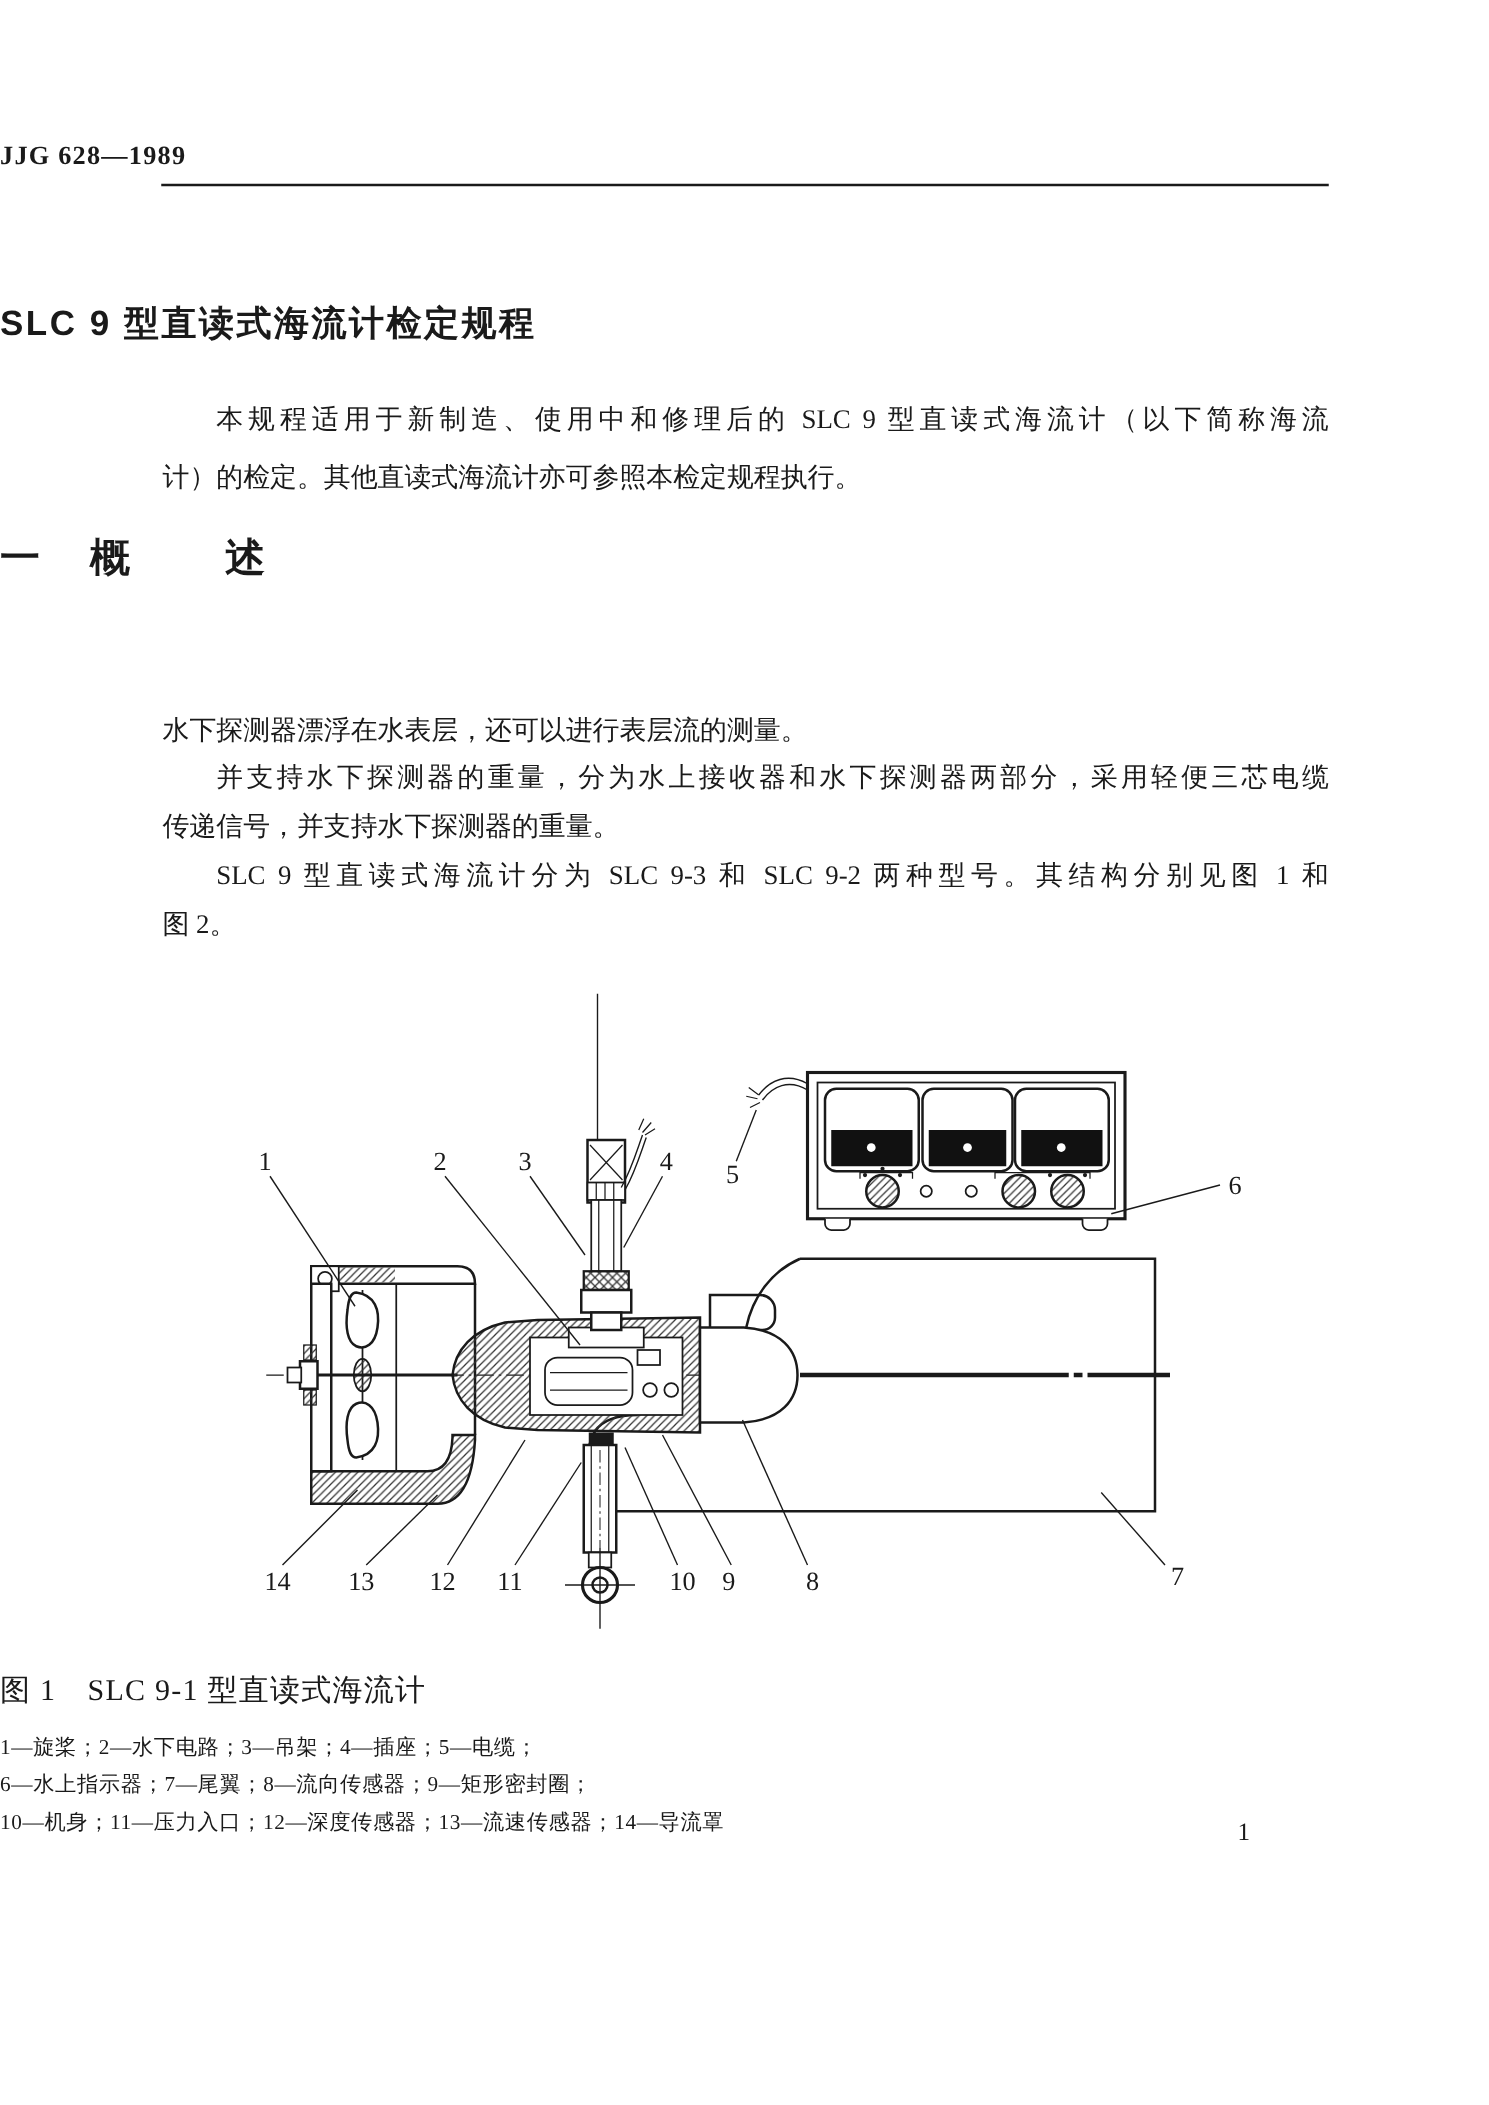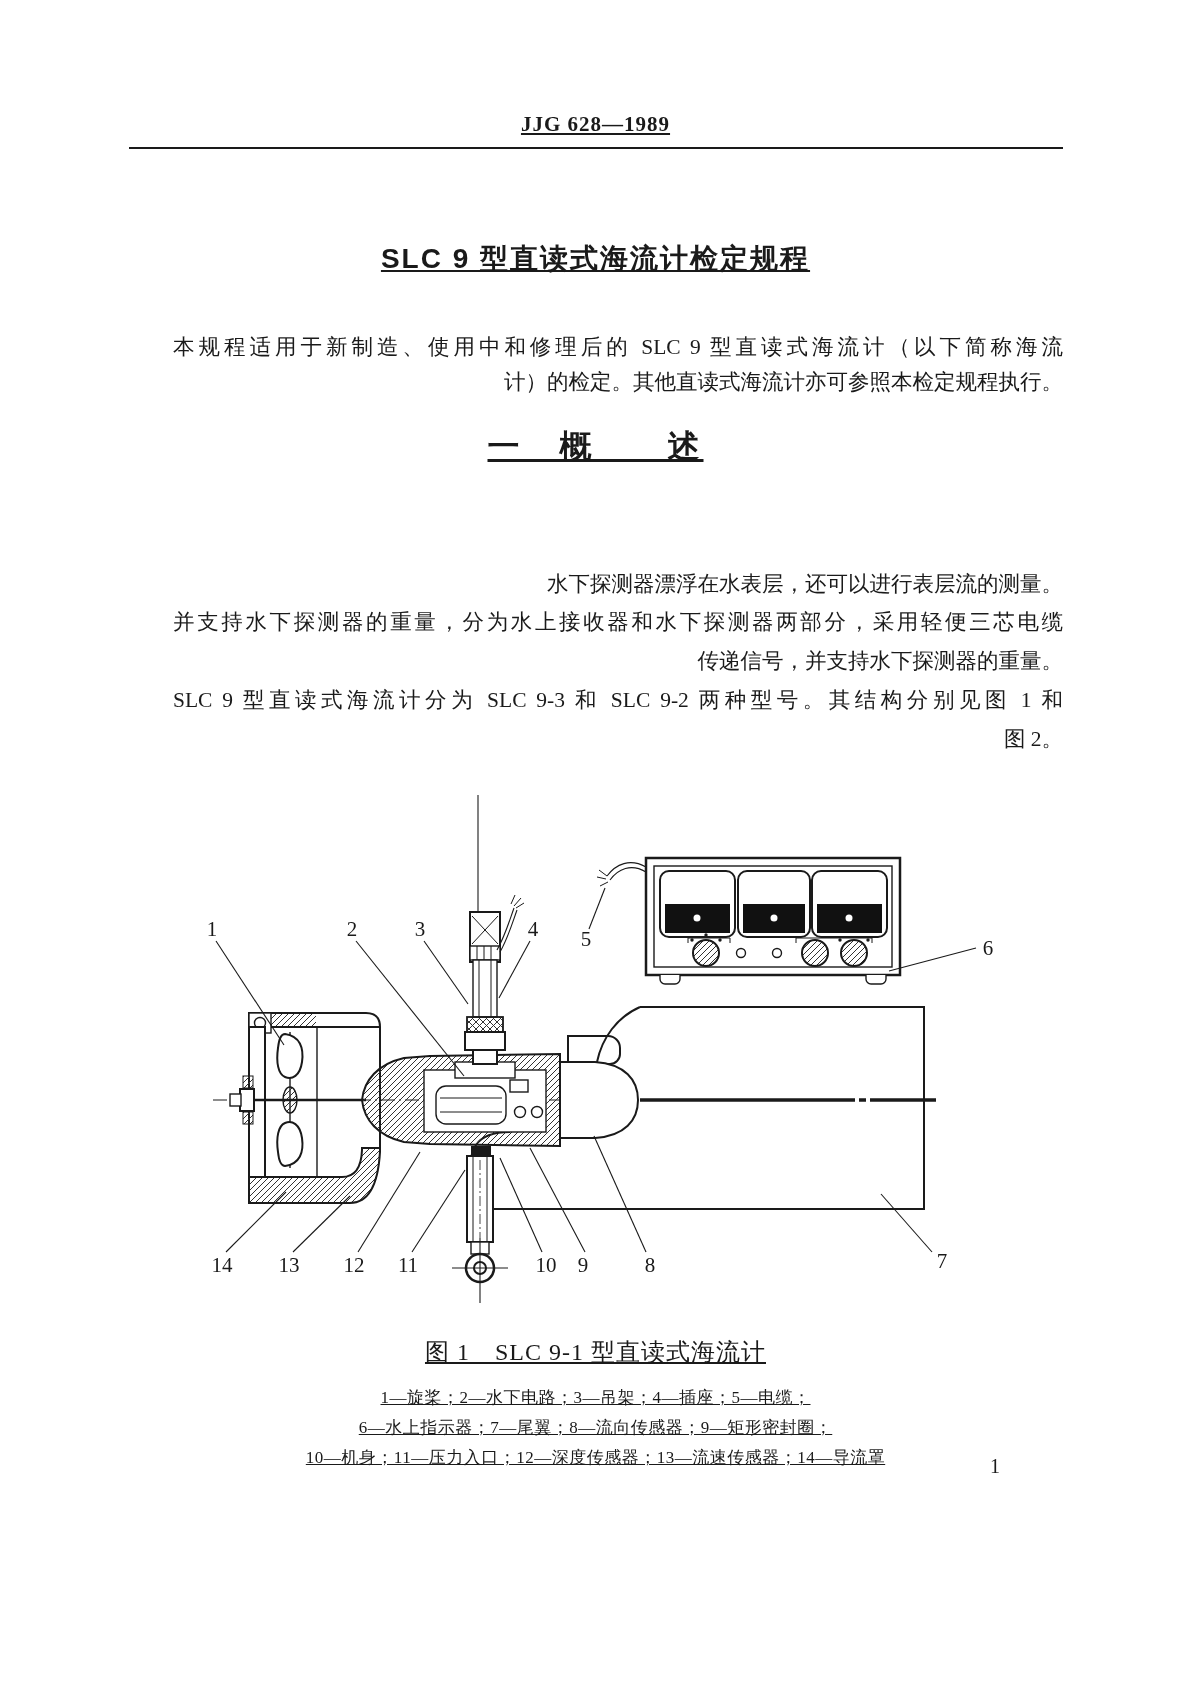--- a/index.html
+++ b/index.html
@@ -1,24 +1,24 @@
 <!DOCTYPE html>
 <html><head>
 <meta charset="utf-8">
 <style>
   html,body{margin:0;padding:0;background:#ffffff;}
   #page{position:relative;width:1191px;height:1684px;background:#fff;overflow:hidden;
         font-family:"Liberation Serif","DejaVu Serif",serif;color:#1a1a1a;}
   .abs{position:absolute;}
-  .center{left:0;width:1191px;text-align:center;text-decoration:underline;}
+  .center{left:0;width:1191px;}
   .header{top:112px;font-size:21px;font-weight:bold;letter-spacing:1px;}
   .rule{top:147px;left:129px;width:934px;height:2px;background:#1a1a1a;}
   .title{top:240px;font-size:28px;font-weight:bold;
          font-family:"Liberation Sans","DejaVu Sans",sans-serif;letter-spacing:2px;}
-  .bodyline{left:130px;width:933px;font-size:21.5px;line-height:27px;white-space:nowrap;text-align:right;}
+  .bodyline{left:130px;width:933px;font-size:21.5px;line-height:27px;white-space:nowrap;}
   .just{white-space:normal;text-align:justify;text-align-last:justify;}
   .indent{text-indent:2em;}
   .secthead{top:425px;font-size:32px;font-weight:bold;
             font-family:"Liberation Sans","DejaVu Sans",sans-serif;letter-spacing:4px;}
   .caption{top:1336px;font-size:24px;letter-spacing:1px;}
   .legend{font-size:17px;letter-spacing:0.5px;}
   .pagenum{top:1455px;left:900px;width:100px;text-align:right;font-size:20px;}
   svg text{font-family:"Liberation Serif","DejaVu Serif",serif;font-size:21px;fill:#1a1a1a;}
   svg .ld{stroke:#1a1a1a;stroke-width:1.1;fill:none;}
   svg .s2{stroke:#1a1a1a;stroke-width:2;fill:#fff;}
@@ -29,21 +29,21 @@
 </head>
 <body>
 
 <div id="page">
 
   <div class="abs center header">JJG 628—1989</div>
   <div class="abs rule"></div>
 
   <div class="abs center title">SLC 9 型直读式海流计检定规程</div>
 
-  <div class="abs bodyline just indent" style="top:334px">本规程适用于新制造、使用中和修理后的 SLC 9 型直读式海流计（以下简称海流</div>
+  <div class="abs bodyline just indent" style="top:322px">本规程适用于新制造、使用中和修理后的 SLC 9 型直读式海流计（以下简称海流</div>
   <div class="abs bodyline" style="top:369px">计）的检定。其他直读式海流计亦可参照本检定规程执行。</div>
 
   <div class="abs center secthead">一　概　　述</div>
 
   <div class="abs bodyline" style="top:571px">水下探测器漂浮在水表层，还可以进行表层流的测量。</div>
 
   <div class="abs bodyline just indent" style="top:609px">并支持水下探测器的重量，分为水上接收器和水下探测器两部分，采用轻便三芯电缆</div>
   <div class="abs bodyline" style="top:648px">传递信号，并支持水下探测器的重量。</div>
 
   <div class="abs bodyline just indent" style="top:687px">SLC 9 型直读式海流计分为 SLC 9-3 和 SLC 9-2 两种型号。其结构分别见图 1 和</div>

